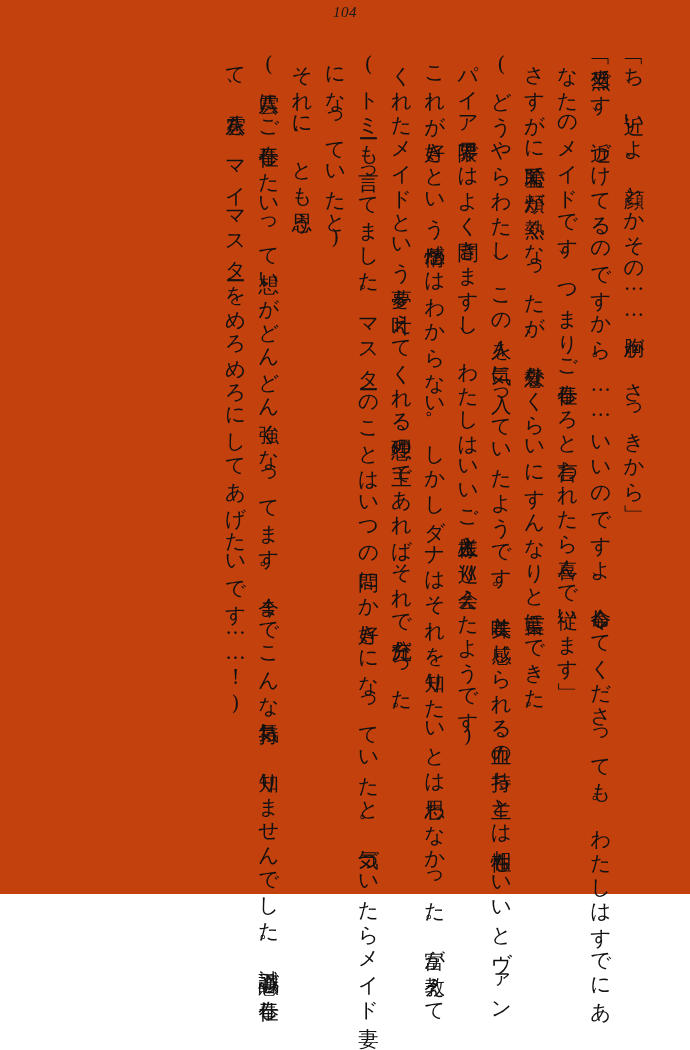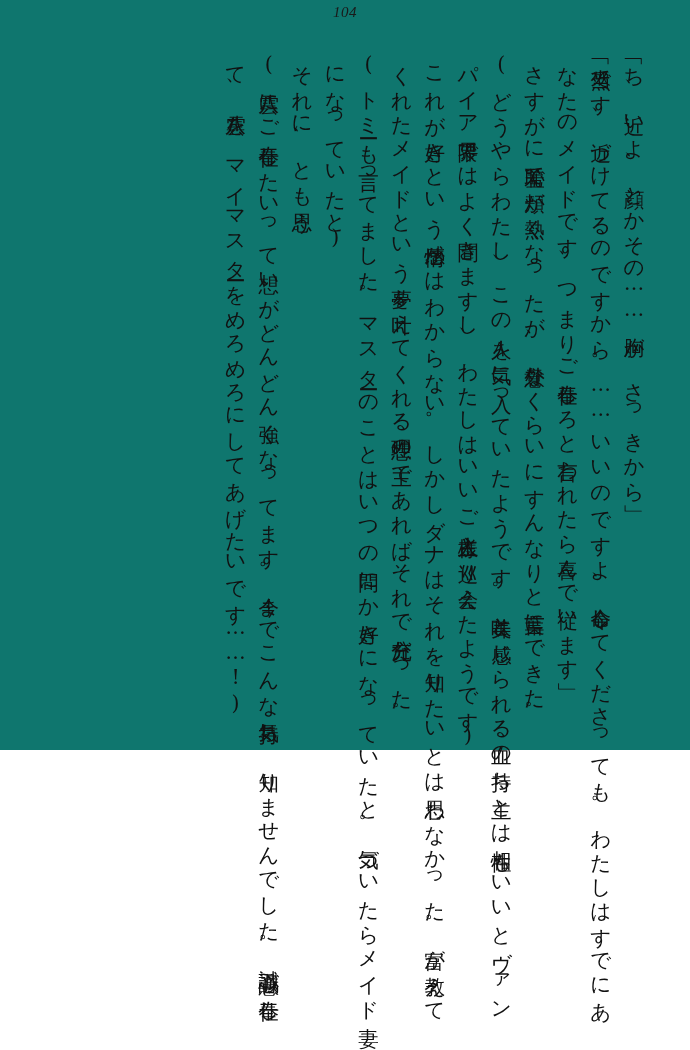--- a/index.html
+++ b/index.html
@@ -14,22 +14,22 @@
     font-family: "Liberation Serif", "DejaVu Serif", serif;
     color: #111111;
     overflow: hidden;
   }
 
   .page {
     position: absolute;
     left: 0;
     top: 0;
     width: 690px;
-    height: 750px;
-    background: #0f766e;
+    height: 894px;
+    background: #c2410c;
   }
 
   .page-number {
     position: absolute;
     top: 4px;
     left: 0;
     width: 690px;
     text-align: center;
     font-size: 15px;
     font-style: italic;

